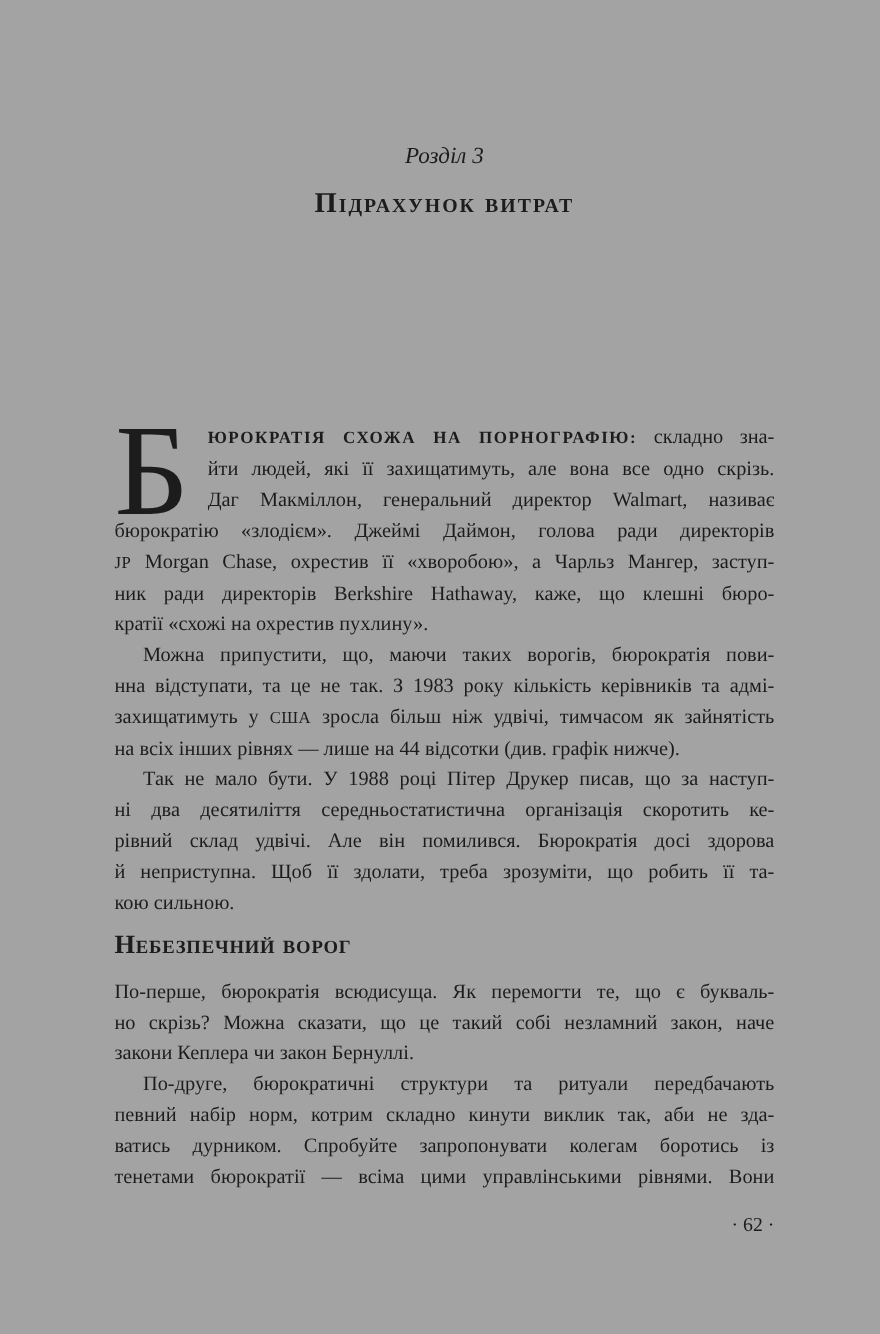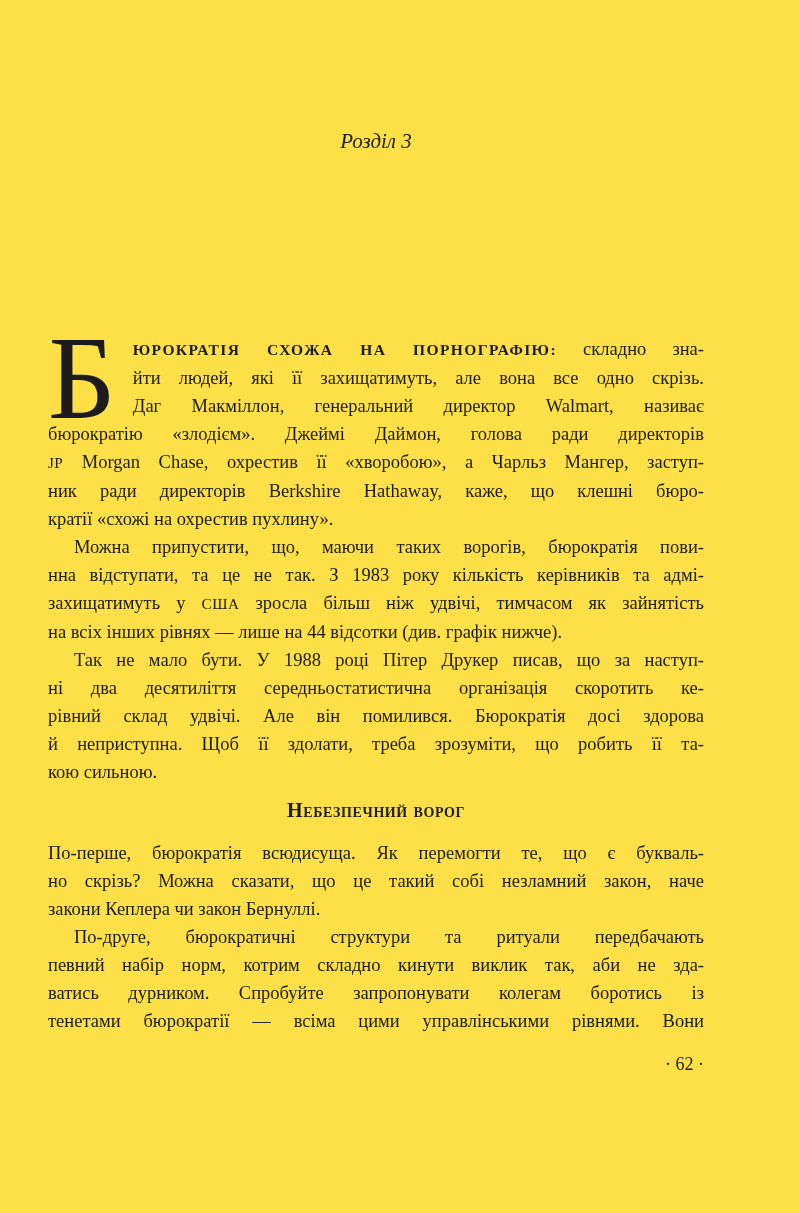--- a/index.html
+++ b/index.html
@@ -1,23 +1,23 @@
 <!DOCTYPE html>
 <html><head>
 <meta charset="utf-8">
 <style>
   html, body { margin: 0; padding: 0; background: #e8e8e8; }
   .page {
     position: relative;
     width: 800px;
     height: 1213px;
     margin: 0 auto;
-    background: #fde047;
+    background: #a3a3a3;
     box-sizing: border-box;
-    padding: 128px 96px 0 48px;
+    padding: 128px 96px 0 104px;
     font-family: "Liberation Serif", "DejaVu Serif", serif;
     color: #1c1c1c;
     overflow: hidden;
   }
   .chapter-label {
     text-align: center;
     font-style: italic;
     font-size: 21px;
     line-height: 26px;
   }
@@ -53,39 +53,40 @@
     font-size: 15.5px;
     letter-spacing: 0.09em;
     font-weight: 700;
   }
   .run-sc {
     font-size: 0.82em;
     letter-spacing: 0.03em;
   }
   .subheading {
     margin: 10px 0 15px 0;
-    text-align: center;
+    text-align: left;
     font-variant: small-caps;
     font-weight: 600;
-    font-size: 20px;
+    font-size: 24px;
     line-height: 28px;
     letter-spacing: 0.03em;
   }
   .folio {
     margin-top: 17px;
     text-align: right;
     font-size: 18px;
     line-height: 24px;
   }
 </style>
 </head>
 <body>
 
 <div class="page">
   <div class="chapter-label">Розділ 3</div>
+  <h1 class="page-title">Підрахунок витрат</h1>
 
   <div class="body-block">
     <div>
         <div class="para">
           <span class="dropcap">Б</span>
           <div class="line"><span class="run-lead-caps">ЮРОКРАТІЯ СХОЖА НА ПОРНОГРАФІЮ:</span><span> складно зна-</span></div>
           <div class="line"><span>йти людей, які її захищатимуть, але вона все одно скрізь.</span></div>
           <div class="line"><span>Даг Макміллон, генеральний директор Walmart, називає</span></div>
           <div class="line"><span>бюрократію «злодієм». Джеймі Даймон, голова ради директорів</span></div>
           <div class="line"><span class="run-sc">JP</span><span> Morgan Chase, охрестив її «хворобою», а Чарльз Мангер, заступ-</span></div>

